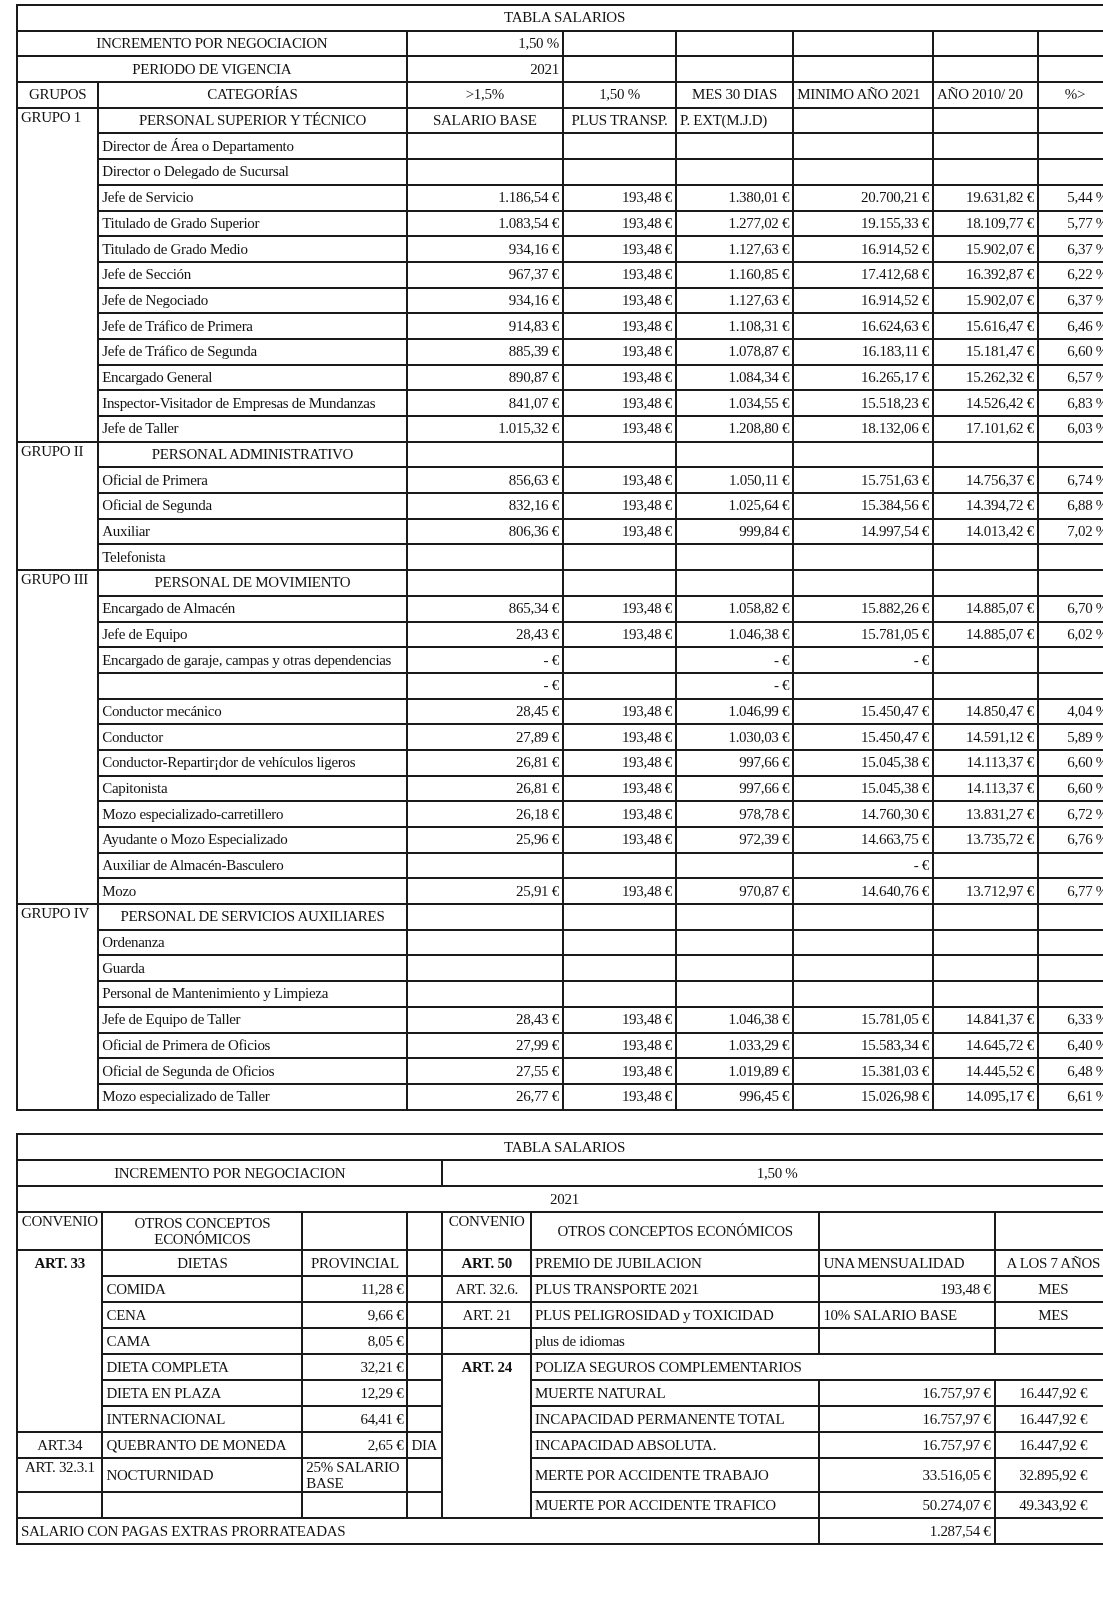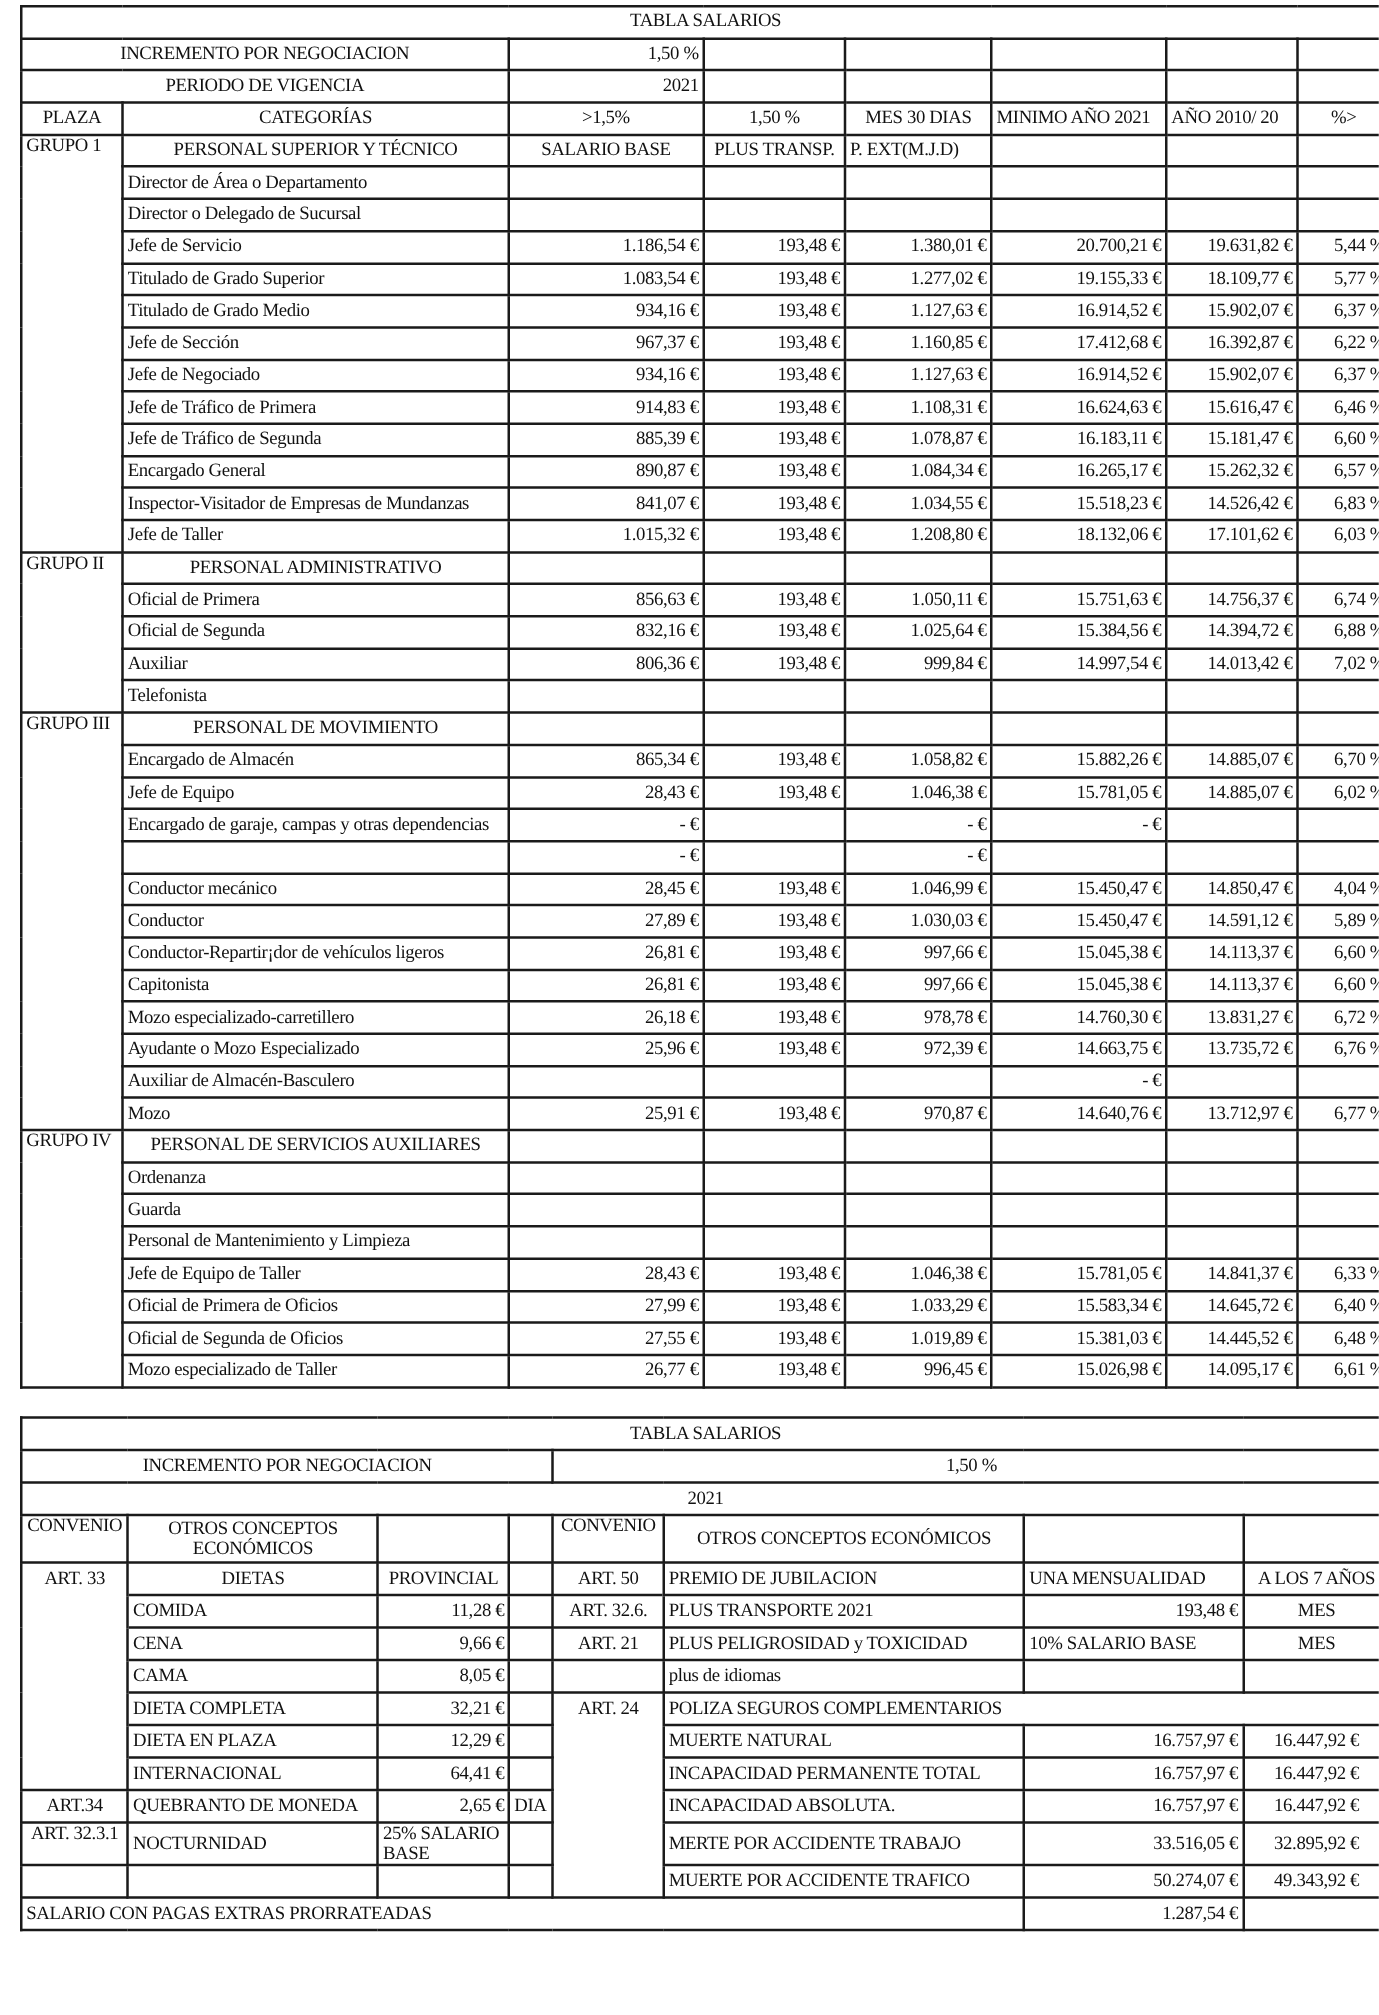--- a/index.html
+++ b/index.html
@@ -10,21 +10,21 @@
   #t1 tr { height:25.7px; }
   #t2 { top:1133px; width:1097px; }
   #t2 tr { height:26px; }
   .c { text-align:center; }
   .r { text-align:right; }
   .l { text-align:left; }
   .top { vertical-align:top; }
   .wrap { white-space:normal; line-height:16px; }
   .nb { border-top:none; border-bottom:none; }
   .nbt { border-top:none; }
-  .nbb { border-bottom:none; }
+  .nbb { border-bottom:none;font-weight:bold; }
 </style>
 </head>
 <body>
 
 <table id="t1">
   <colgroup>
     <col style="width:79px">
       <col style="width:300px">
       <col style="width:152px">
       <col style="width:110px">
@@ -49,21 +49,21 @@
     <tr>
       <td colspan="2" class="c">PERIODO DE VIGENCIA</td>
       <td class="r">2021</td>
       <td></td>
         <td></td>
         <td></td>
         <td></td>
         <td></td>
     </tr>
     <tr>
-      <td class="c">PLAZA</td>
+      <td class="c">GRUPOS</td>
       <td class="c">CATEGORÍAS</td>
       <td class="c">&gt;1,5%</td>
       <td class="c">1,50 %</td>
       <td class="c">MES 30 DIAS</td>
       <td class="l">MINIMO AÑO 2021</td>
       <td class="l">AÑO  2010/ 20</td>
       <td class="c">%&gt;</td>
     </tr>
   <tr>
         <td class="l top" rowspan="13">GRUPO 1</td>

